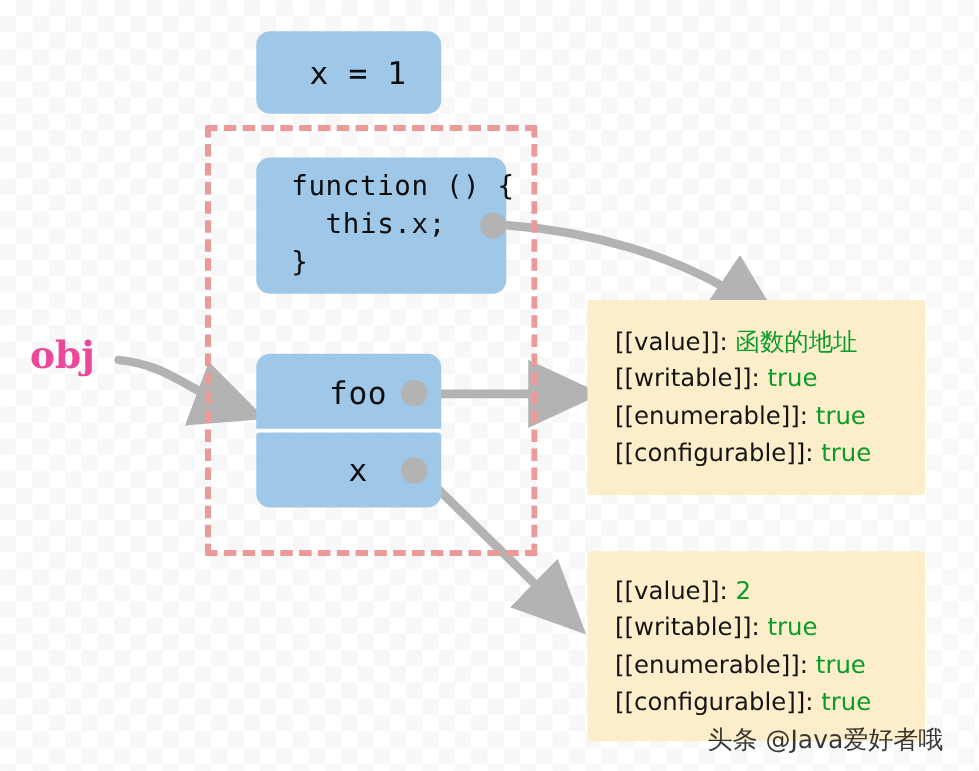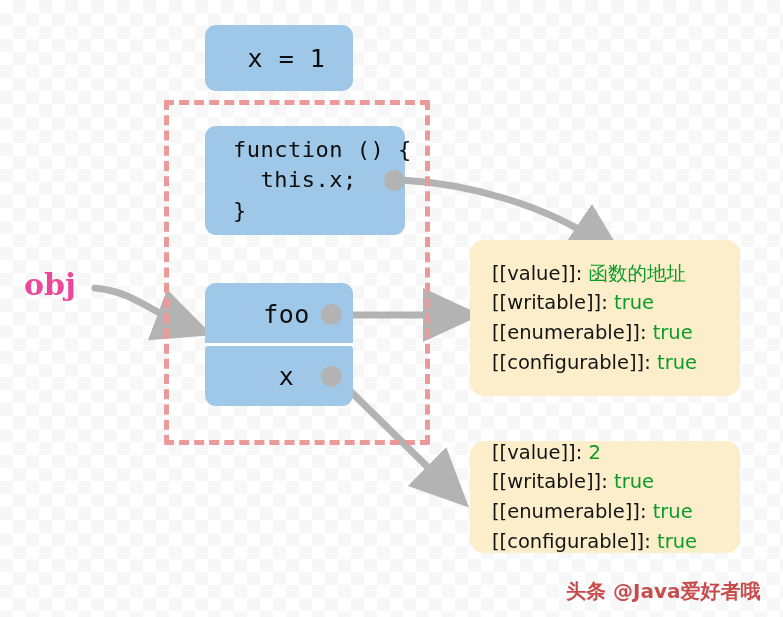--- a/index.html
+++ b/index.html
@@ -91,21 +91,21 @@
     position: absolute;
     font-family: "DejaVu Serif", "Liberation Serif", serif;
     font-weight: bold;
     font-size: 30px;
     color: #ec4899;
   }
   
   .panel {
     position: absolute;
     background: #fdeecb;
-    border-radius: 14px;
+    border-radius: 2px;
     box-sizing: border-box;
     padding: 18px 20px 18px 22px;
     display: flex;
     flex-direction: column;
     justify-content: center;
   }
   .panel-row {
     font-family: "DejaVu Sans", "Liberation Sans", sans-serif;
     font-size: 19.5px;
     line-height: 1.52;
@@ -113,24 +113,23 @@
     white-space: nowrap;
   }
   .panel-row .pv {
     color: #0a9c28;
   }
   
   .watermark {
     position: absolute;
     font-family: "DejaVu Sans", "Liberation Sans", sans-serif;
     font-size: 20px;
-    color: #b91c1c;
+    color: #000000;
     opacity: 0.78;
     white-space: nowrap;
-    font-weight: bold;
   }
 </style>
 </head>
 <body>
 
 <div id="canvas">
 
   <div class="checker"></div>
 
   <svg id="wires" viewBox="0 0 783 617">
@@ -186,21 +185,21 @@
     <div class="panel-row">
       <span>[[enumerable]]:</span>
       <span class="pv">true</span>
     </div>
     <div class="panel-row">
       <span>[[configurable]]:</span>
       <span class="pv">true</span>
     </div>
   </div>
 
-  <div class="panel" style="left:470px; top:441px; width:270px; height:112px;">
+  <div class="panel" style="left:470px; top:441px; width:270px; height:152px;">
     <div class="panel-row">
       <span>[[value]]:</span>
       <span class="pv">2</span>
     </div>
     <div class="panel-row">
       <span>[[writable]]:</span>
       <span class="pv">true</span>
     </div>
     <div class="panel-row">
       <span>[[enumerable]]:</span>

